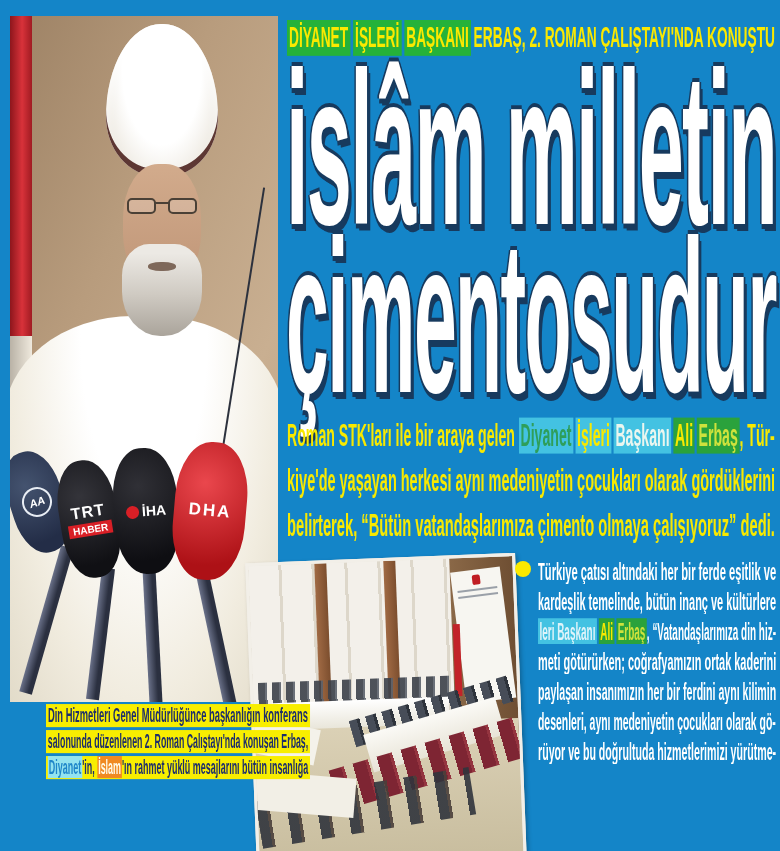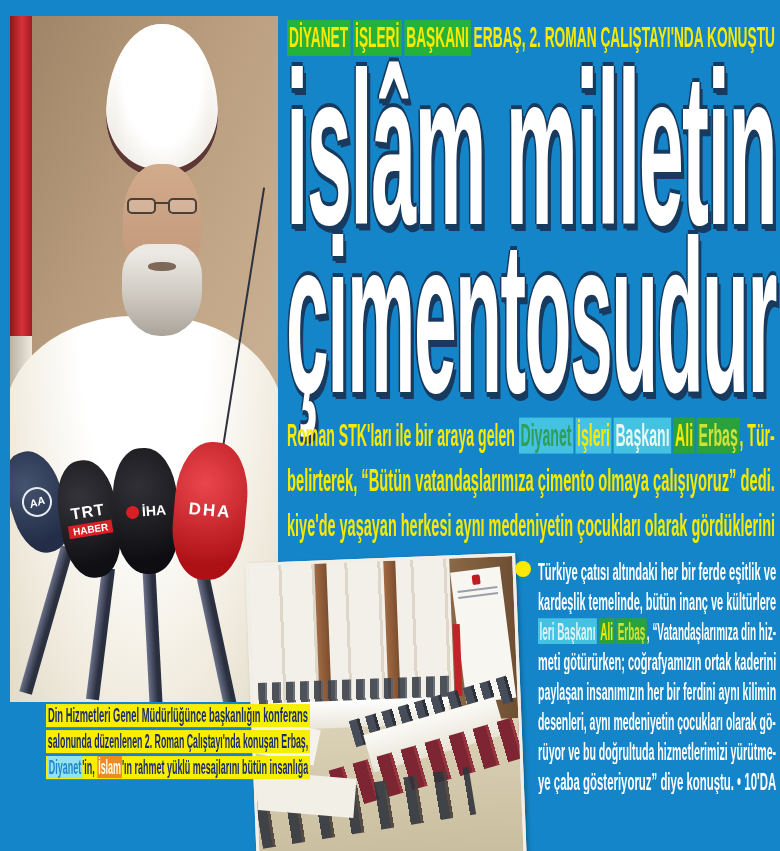--- a/index.html
+++ b/index.html
@@ -203,24 +203,24 @@
   </div>
   <div class="headline hl2">
     <span class="fit" style="transform: scale(0.5126, 1.45);">çimentosudur</span>
   </div>
 
   <div class="lede">
     <div class="lede-row">
       <span class="fit" style="transform: scale(0.5434, 1.2);"><span>Roman STK'ları ile bir araya gelen </span><span class="c-cyan t-green">Diyanet</span><span class="c-cyan t-yellow">İşleri</span><span class="c-cyan t-white">Başkanı</span><span class="c-green t-yellow">Ali</span><span class="c-green t-lime mr0">Erbaş</span><span>, Tür-</span></span>
     </div>
     <div class="lede-row">
+      <span class="fit" style="transform: scale(0.5571, 1.2);">kiye'de yaşayan herkesi aynı medeniyetin çocukları olarak gördüklerini</span>
+    </div>
+    <div class="lede-row">
       <span class="fit" style="transform: scale(0.5655, 1.2);">belirterek, “Bütün vatandaşlarımıza çimento olmaya çalışıyoruz” dedi.</span>
-    </div>
-    <div class="lede-row">
-      <span class="fit" style="transform: scale(0.5571, 1.2);">kiye'de yaşayan herkesi aynı medeniyetin çocukları olarak gördüklerini</span>
     </div>
   </div>
 
   <div class="conf">
     <div class="wall"></div>
     <div class="colm c1"></div>
     <div class="colm c2"></div>
     <div class="rwall"></div>
     <div class="screen">
       <div class="crest"></div>
@@ -255,18 +255,15 @@
     </div>
     <div class="body-row">
       <span class="fit" style="transform: scale(0.5053, 1.12);">paylaşan insanımızın her bir ferdini aynı kilimin</span>
     </div>
     <div class="body-row">
       <span class="fit" style="transform: scale(0.4969, 1.12);">desenleri, aynı medeniyetin çocukları olarak gö-</span>
     </div>
     <div class="body-row">
       <span class="fit" style="transform: scale(0.5064, 1.12);">rüyor ve bu doğrultuda hizmetlerimizi yürütme-</span>
     </div>
-    <div class="body-row">
-      <span class="fit" style="transform: scale(0.5434, 1.12);"><span>ye çaba gösteriyoruz” diye konuştu. </span><span>• 10'DA</span></span>
-    </div>
   </div>
 
 </div>
 
 </body></html>

